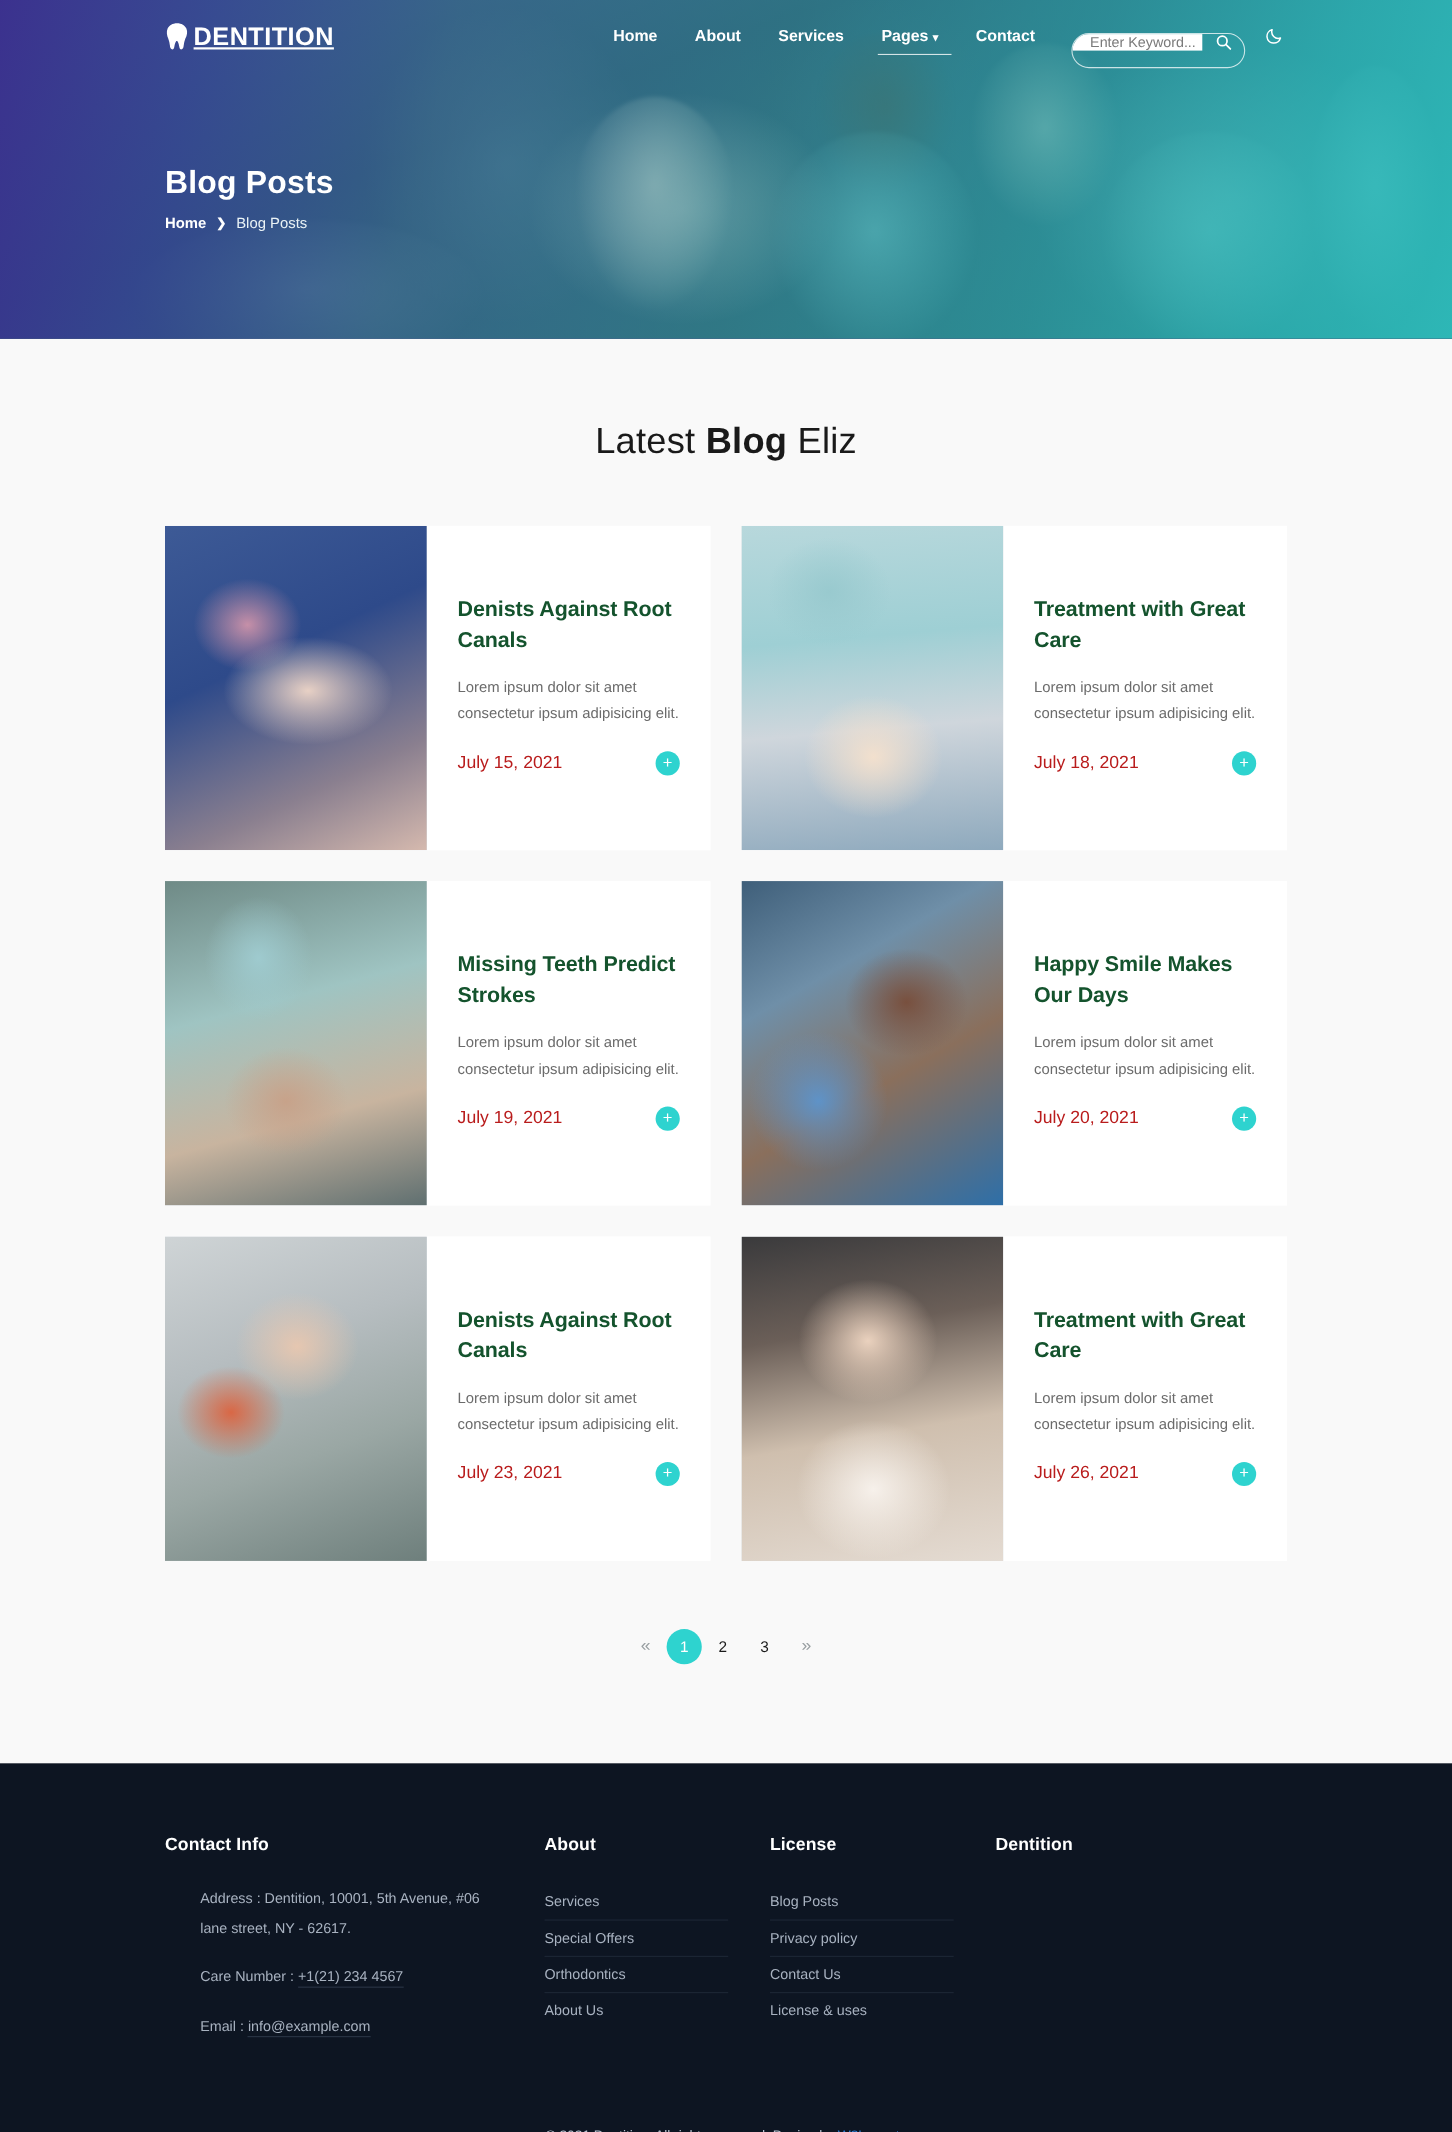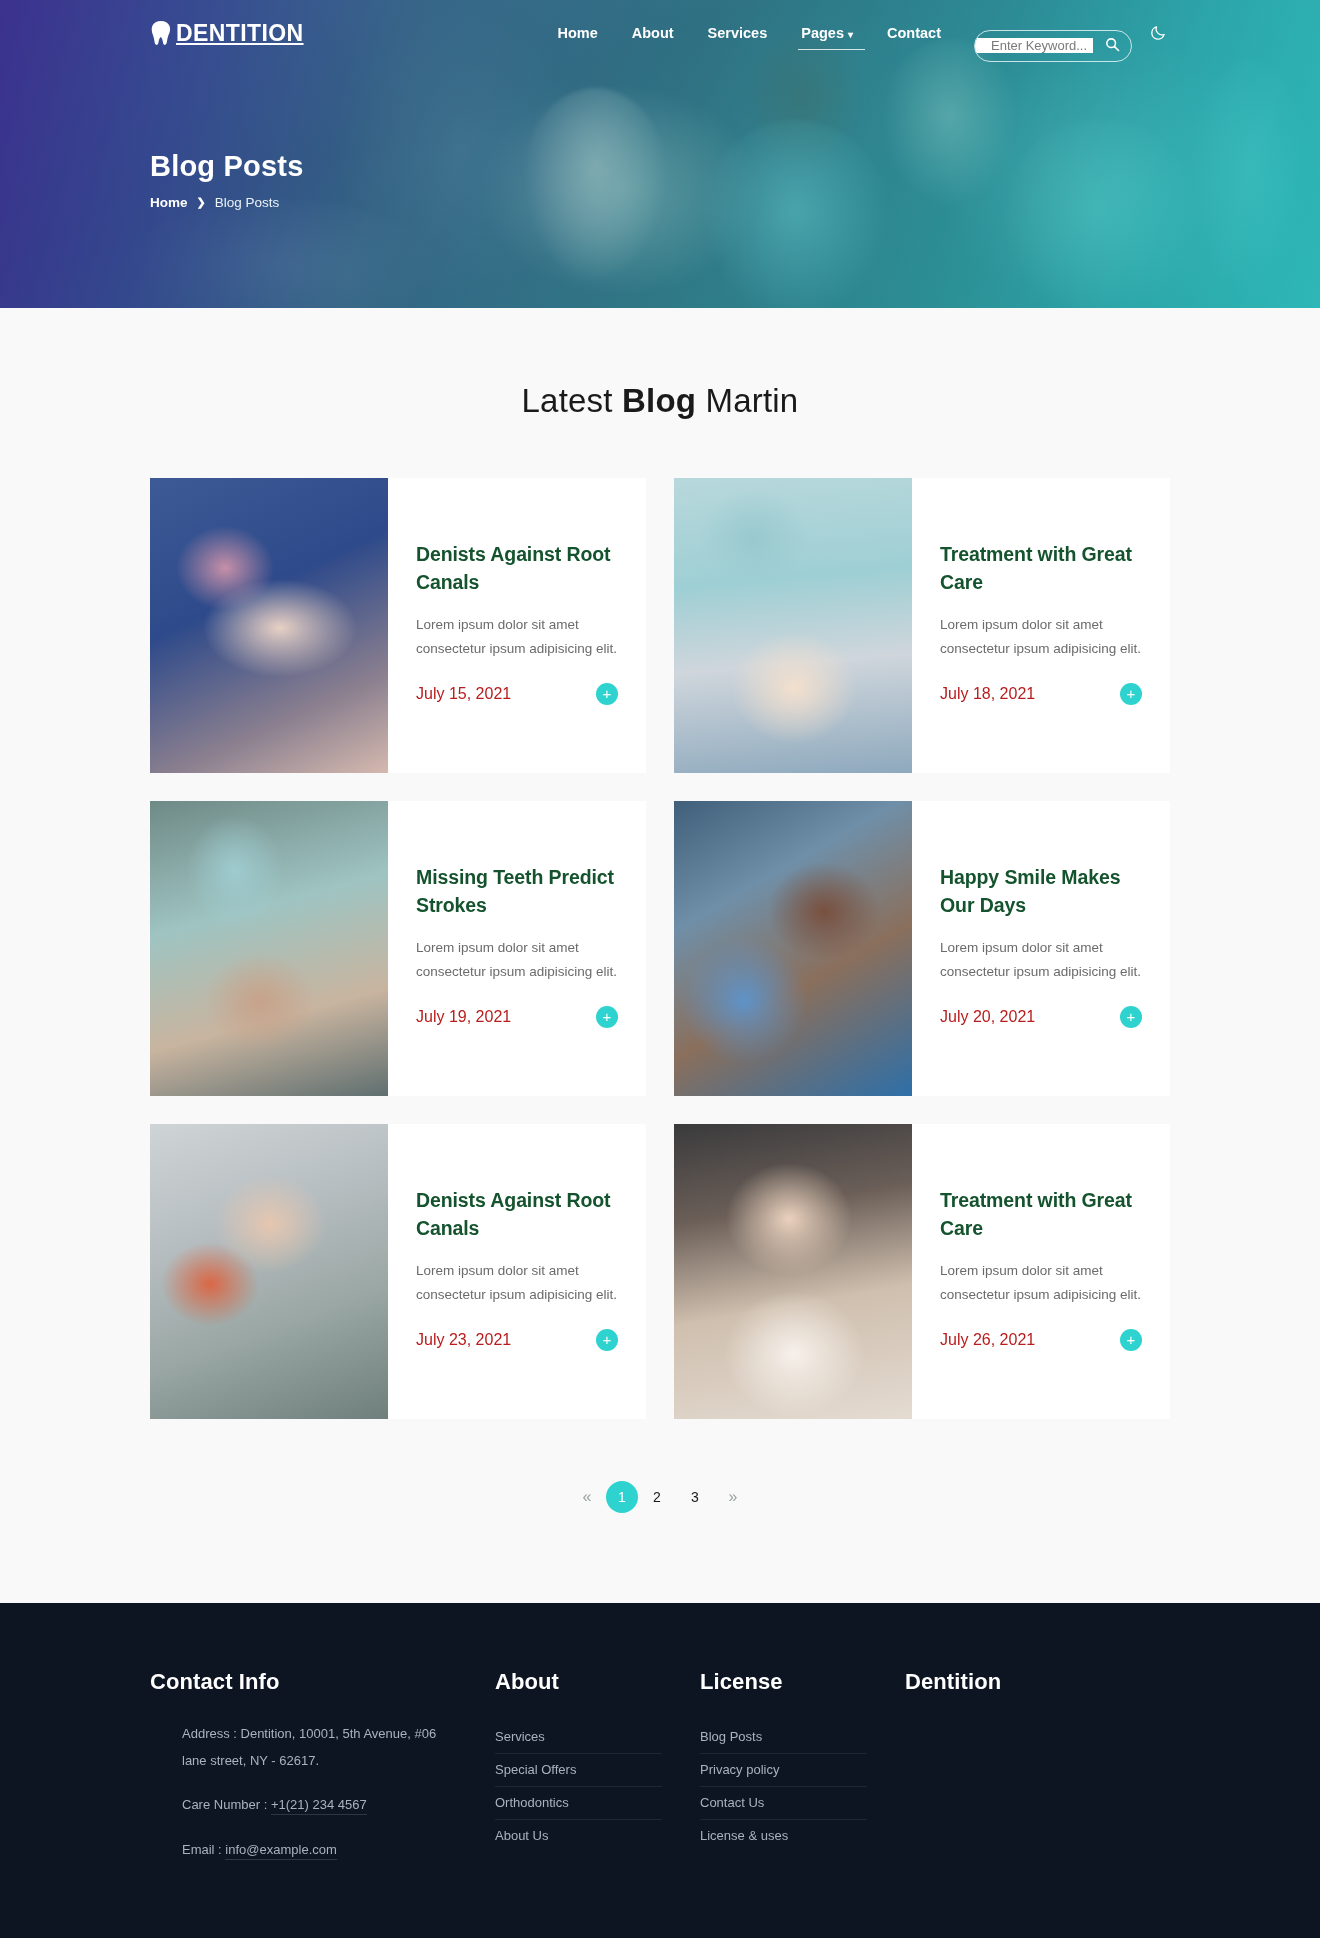--- a/index.html
+++ b/index.html
@@ -77,21 +77,21 @@
   }
   .nav-links a.active { position:relative; }
   .nav-links a.active:after {
     content:""; position:absolute;
     left:14px; right:5px; bottom:-9px;
     height:1.5px; background:rgba(255,255,255,.8);
   }
   .caret { font-size:10px; margin-left:4px; display:inline-block; }
   .search-wrap {
     margin-left:16px;
-    display:flex; align-items:center;
+    display:flex; align-items:flex-start;
     height:32px;
     border:1px solid rgba(255,255,255,.75);
     border-radius:17px;
     overflow:hidden;
     background:transparent;
     margin-top:25px;
   }
   .search-wrap input {
     width:118px;
     border:none; outline:none;
@@ -247,21 +247,21 @@
     color:#c7ced8;
   }
   .f-inner {
     width:1020px; margin:0 auto;
     display:flex;
   }
   .f-col-contact { width:345px; padding-right:50px; }
   .f-col { width:205px; padding-right:38px; }
   .f-col.last { width:auto; }
   .f-head {
-    color:#fff; font-size:22px; font-weight:700;
+    color:#fff; font-size:16px; font-weight:700;
     margin-bottom:26px;
     letter-spacing:.1px;
   }
   .f-line {
     font-size:13px; line-height:2.05; color:#a8b2c0;margin-left:32px;
   }
   .f-line + .f-line { margin-top:18px; }
   .f-line a {
     color:#a8b2c0; text-decoration:none;
     border-bottom:1px solid #2b3646;
@@ -348,21 +348,21 @@
       <div class="crumbs">
         <a href="#">Home</a>
         <span class="sep">❯</span>
         <span>Blog Posts</span>
       </div>
     </div>
   </div>
 
   <div class="blog-section">
     <div class="sec-title">
-      <span>Latest </span><b>Blog</b><span> Martin</span>
+      <span>Latest </span><b>Blog</b><span> Eliz</span>
     </div>
 
     <div class="grid">
 
       <div class="card">
         <div class="card-img">
             <div class="ph p1"></div>
           </div>
         <div class="card-body">
           <a href="#" style="text-decoration:none">

